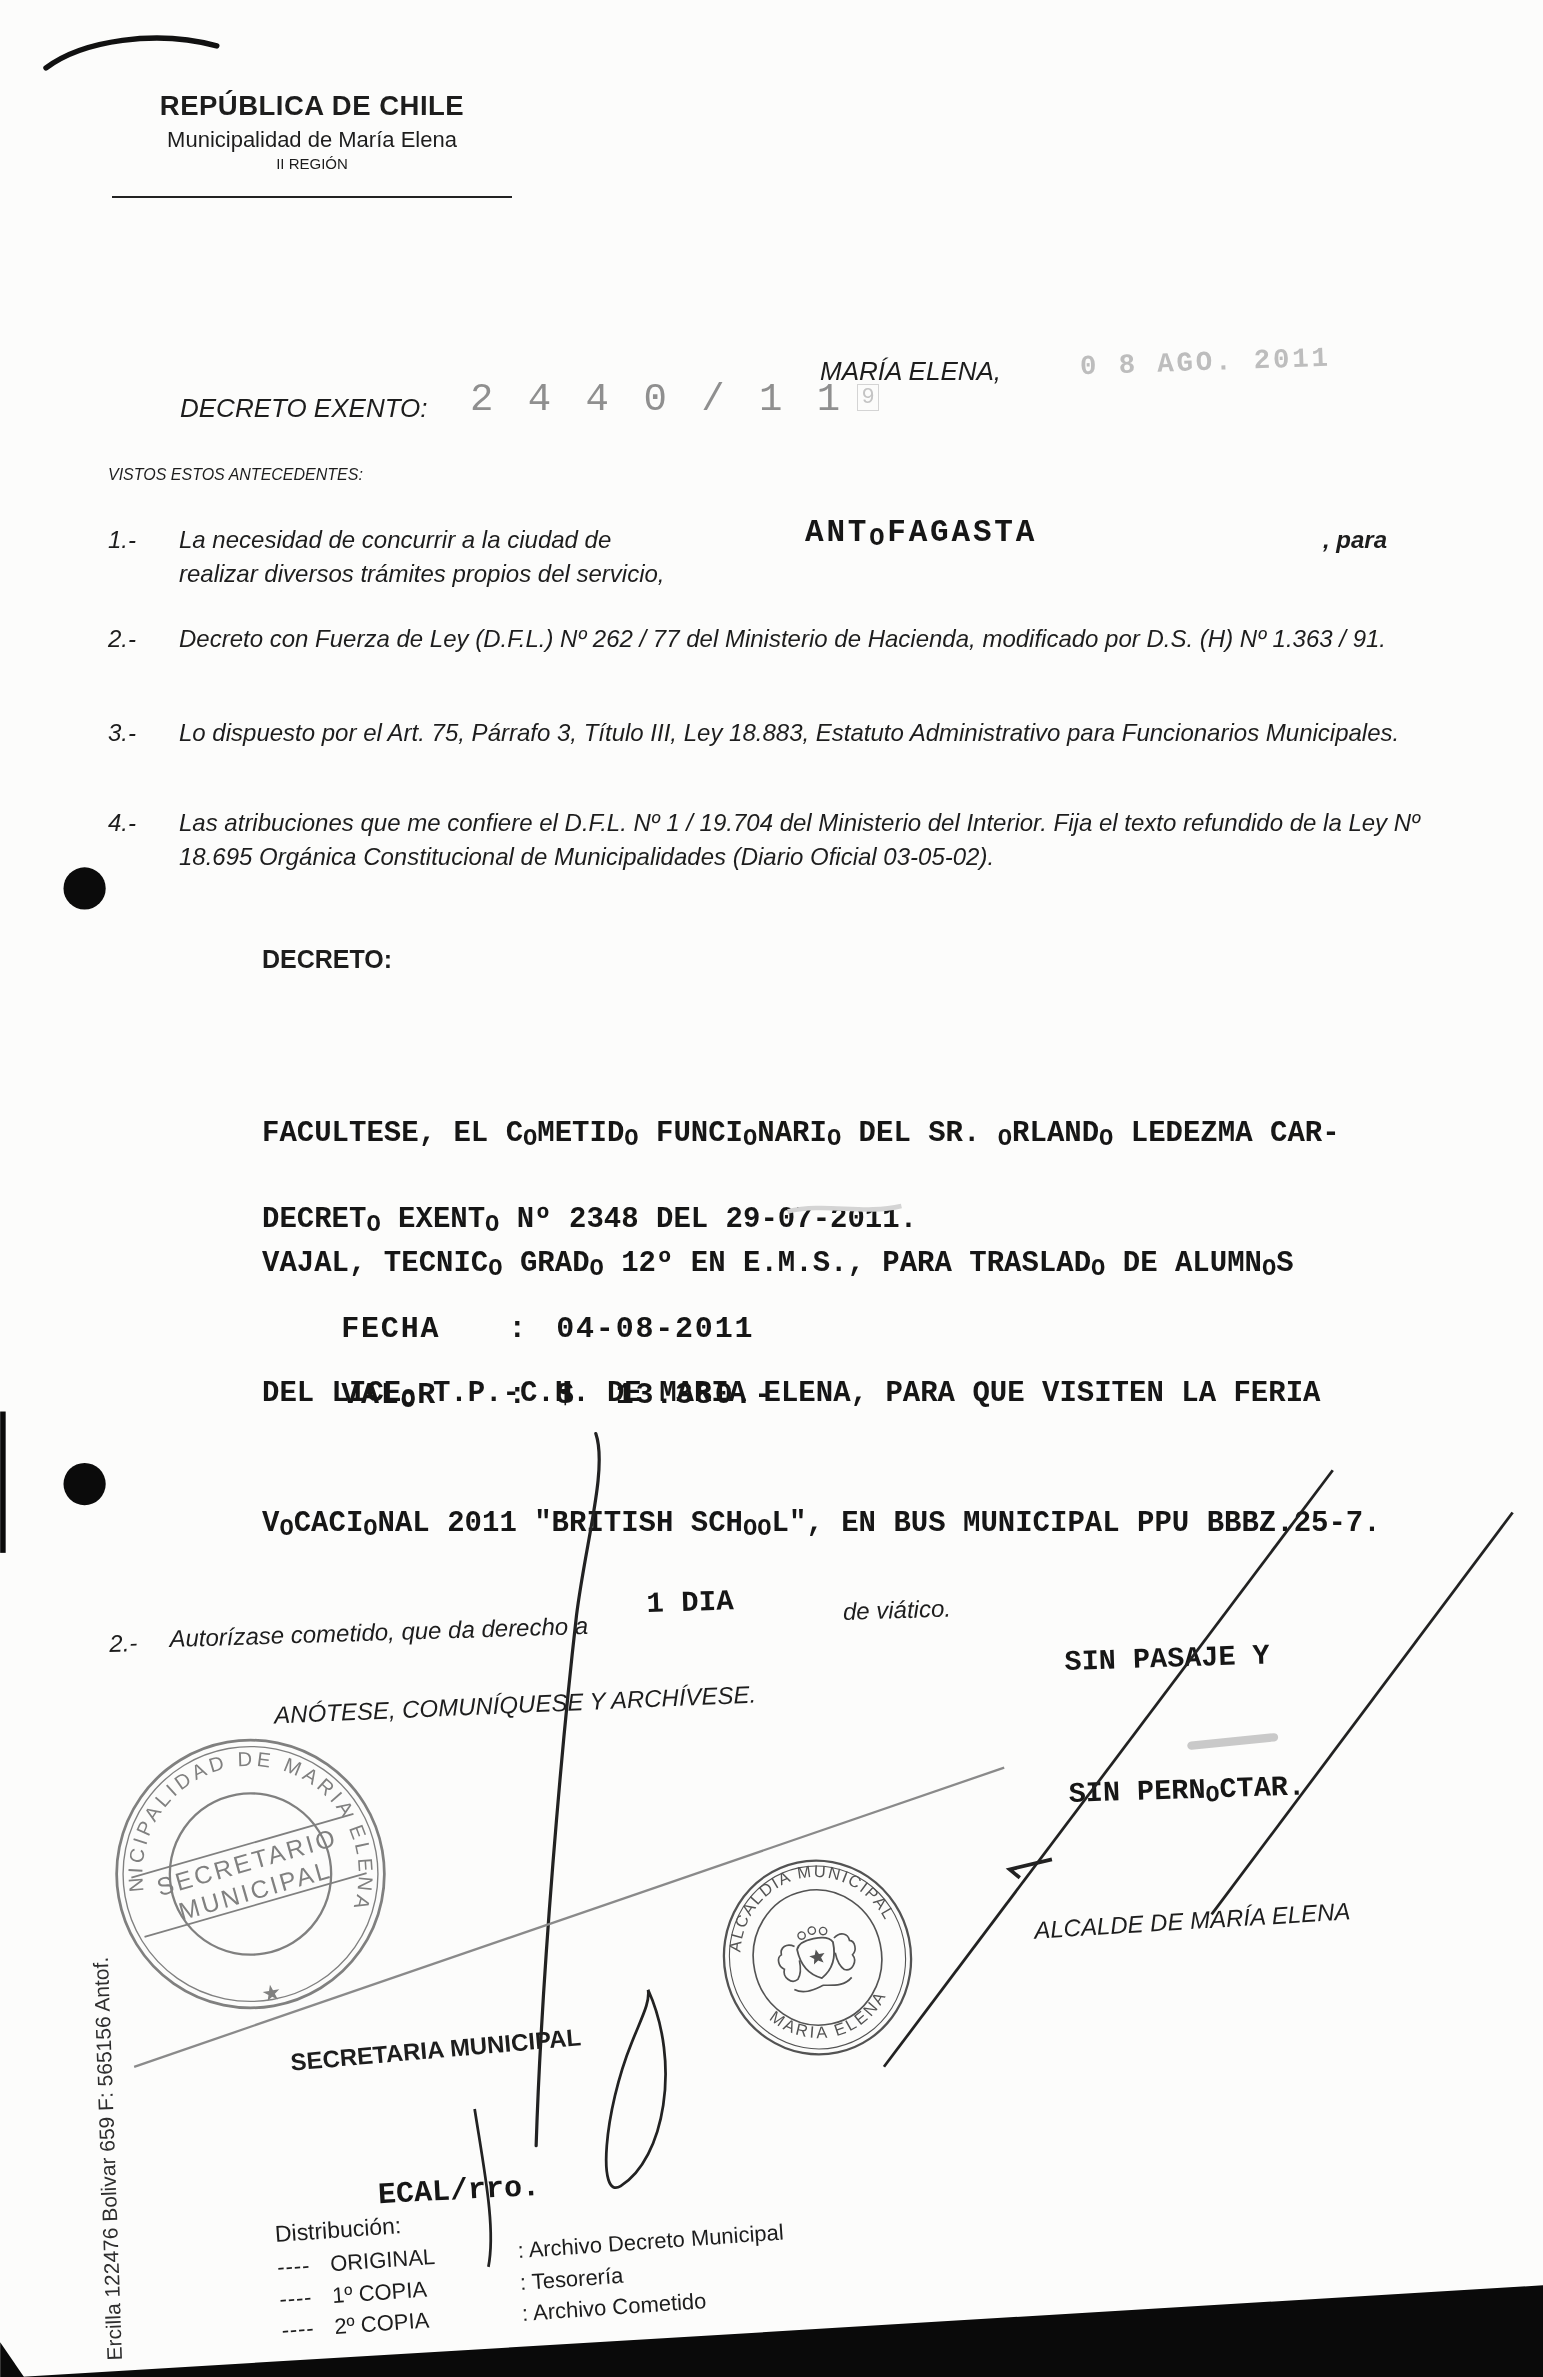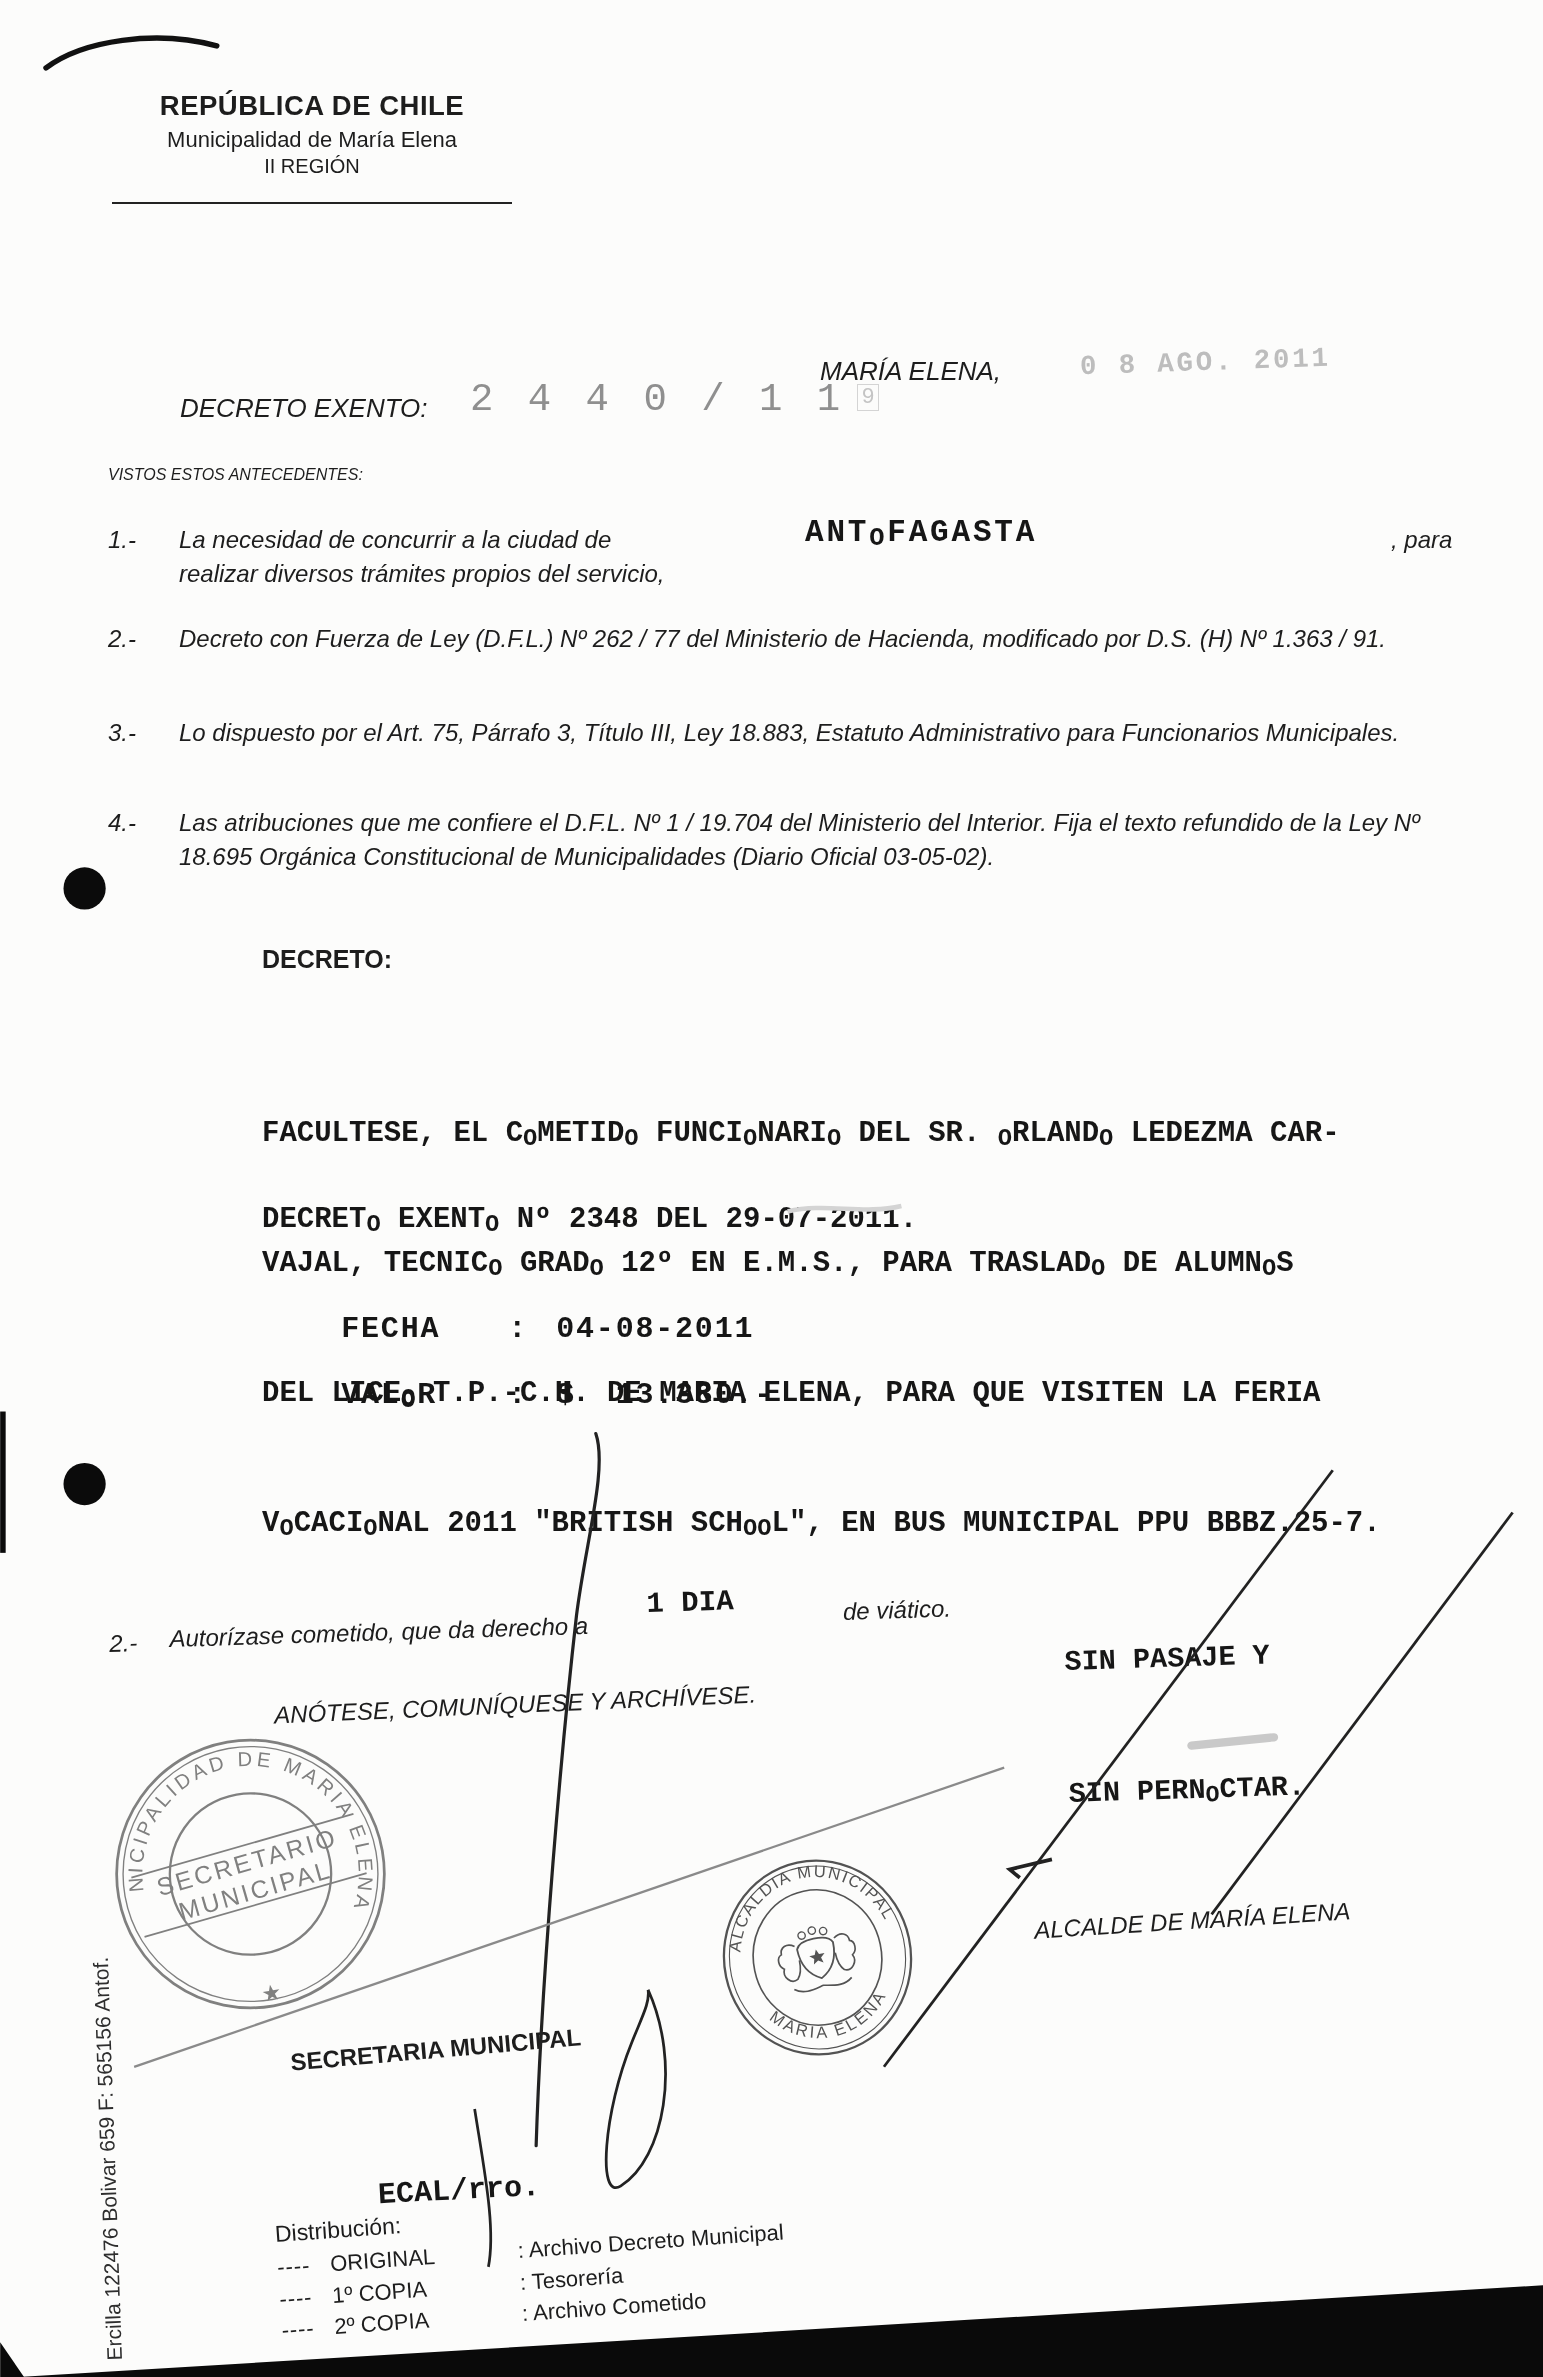--- a/index.html
+++ b/index.html
@@ -6,37 +6,37 @@
   #page{position:relative;width:1544px;height:2377px;background:#fcfcfb;overflow:hidden;
         font-family:"Liberation Sans",sans-serif;color:#1d1d1d;}
   .abs{position:absolute;}
   .it{font-style:italic;}
   .b{font-weight:normal;}
   .mono{font-family:"Liberation Mono",monospace;font-weight:700;white-space:pre;color:#161616;}
   
   .hdr{left:112px;top:90px;width:400px;text-align:center;padding-bottom:24px;border-bottom:2.8px solid #222;}
   .hdr .country{font-size:27.5px;font-weight:bold;letter-spacing:0.5px;}
   .hdr .muni{font-size:22px;margin-top:4.6px;}
-  .hdr .region{font-size:20px;margin-top:2.8px;}
+  .hdr .region{font-size:15px;margin-top:2.8px;}
   
   .place{left:820px;top:356px;font-size:26px;}
   .datestamp{left:1080px;top:347px;font-size:27.5px;color:#bdbdbd;letter-spacing:2.8px;transform:rotate(-2deg);}
   .declabel{left:180px;top:393px;font-size:26px;}
   .decstamp{left:470px;top:378px;font-size:39px;color:#8f8f8f;letter-spacing:5.5px;font-weight:400;}
   .decstamp .sfx{font-size:22px;color:#c4c4c4;border:1.8px solid #d4d4d4;padding:0 3.7px;margin-left:11px;
                  vertical-align:7.3px;letter-spacing:0;}
   
   .vtitle{left:108px;top:466px;font-size:16px;}
   .vitem{font-size:24px;font-style:italic;line-height:34px;}
   .vnum{position:absolute;left:108px;width:64px;}
   .vbody{position:absolute;left:179px;width:1313px;}
   .l1{position:relative;height:34px;}
   .l1 .pre{position:absolute;left:0;}
   .l1 .typed{position:absolute;left:626px;top:-7.3px;font-style:normal;font-size:31px;letter-spacing:2.8px;}
-  .l1 .post{position:absolute;left:1212px;}
+  .l1 .post{position:absolute;left:1144px;font-weight:bold;}
   
   .dtitle{left:262px;top:945px;font-size:25px;font-weight:bold;}
   .dbody{left:262px;top:1026px;font-size:29px;line-height:43px;}
   .dref{left:262px;top:1203px;font-size:29px;}
   .trow{font-size:30px;letter-spacing:1.8px;}
   .trow .t-label{display:inline-block;width:167px;}
   .trow .t-colon{display:inline-block;width:48px;}
   .lo{position:relative;top:.18em;font-size:.82em;} 
   
   .auth{left:108px;top:1599px;width:1386px;height:119px;transform:rotate(-1.8deg);transform-origin:0 50%;}

